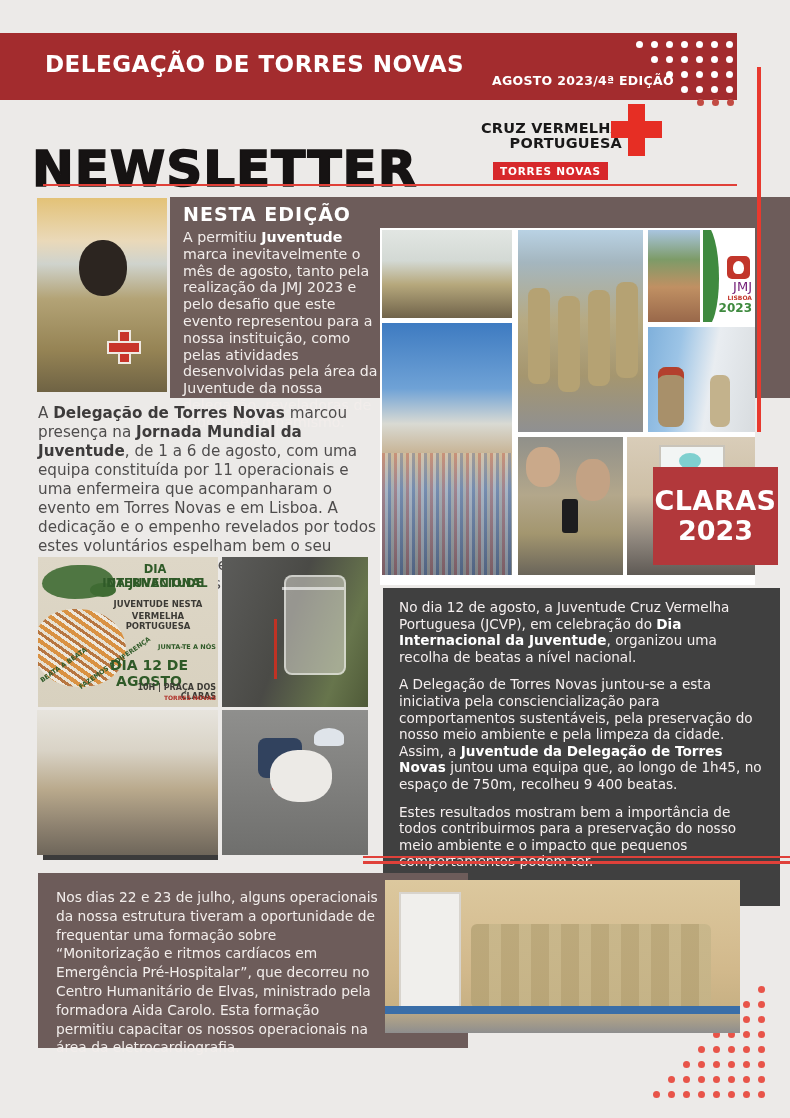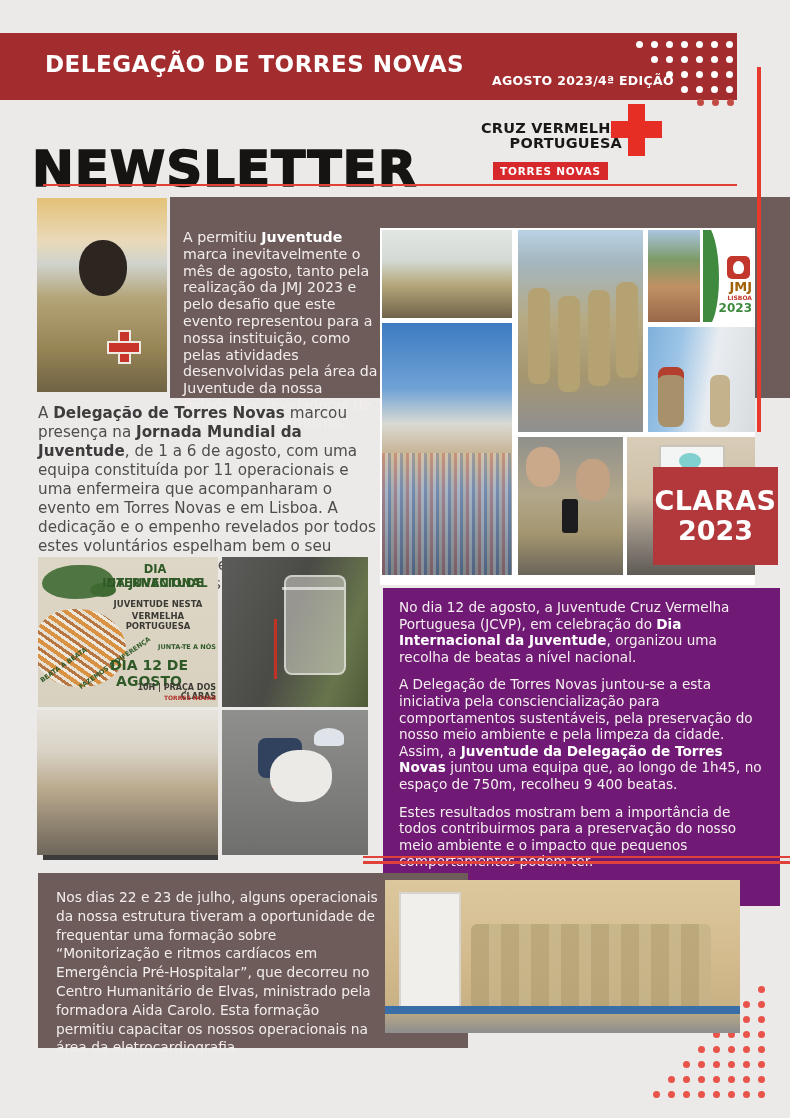--- a/index.html
+++ b/index.html
@@ -70,21 +70,21 @@
   .card{left:380px;top:228px;width:375px;height:357px;background:#fff;}
   .card .photo{position:absolute;}
   .ph-a{left:2px;top:2px;width:130px;height:88px;background:linear-gradient(180deg,#e2e6e3 0%,#d3d9d4 35%,#b6a87c 62%,#70634a 100%);}
   .ph-b{left:138px;top:2px;width:125px;height:202px;background:linear-gradient(180deg,#b9d2e4 0%,#a4b6bf 16%,#b7aa82 45%,#a5966f 72%,#8f9092 100%);overflow:hidden;}
   .ph-b .fig{position:absolute;top:58px;width:22px;height:96px;background:#b5a273;border-radius:8px;}
   .ph-c{left:268px;top:2px;width:52px;height:92px;background:linear-gradient(180deg,#a9c5e0 0%,#7d9b68 32%,#c09063 62%,#99684a 100%);}
   .ph-d{left:323px;top:2px;width:52px;height:92px;background:#fff;overflow:hidden;}
   .ph-d .wave{position:absolute;left:-12px;top:-6px;width:28px;height:104px;background:#3F8A3F;border-radius:0 60% 55% 0;}
   .ph-d .sq{position:absolute;left:24px;top:26px;width:23px;height:23px;background:#C2362B;border-radius:5px;}
   .ph-d .face{position:absolute;left:30px;top:31px;width:11px;height:13px;background:#fff;border-radius:50% 50% 40% 40%;}
-  .ph-d .jmj{position:absolute;left:0;top:50px;width:49px;text-align:right;color:#a16207;font-size:13px;font-weight:700;line-height:13px;}
+  .ph-d .jmj{position:absolute;left:0;top:50px;width:49px;text-align:right;color:#701a75;font-size:13px;font-weight:400;line-height:13px;}
   .ph-d .lis{position:absolute;left:0;top:64px;width:49px;text-align:right;color:#C2362B;font-size:6px;font-weight:800;}
   .ph-d .y23{position:absolute;left:0;top:71px;width:49px;text-align:right;color:#3F8A3F;font-size:12px;font-weight:800;}
   .ph-e{left:2px;top:95px;width:130px;height:252px;overflow:hidden;
     background:linear-gradient(180deg,#3e7bc1 0%,#6fa2d6 26%,#d9dad3 40%,#c7b394 52%,#8fa0b4 66%,#5d6876 100%);}
   .ph-e .specks{position:absolute;left:0;top:130px;width:130px;height:122px;
     background:repeating-linear-gradient(90deg,rgba(200,60,50,.5) 0 3px,rgba(255,255,255,.4) 3px 6px,rgba(40,80,160,.45) 6px 9px,rgba(240,220,180,.4) 9px 12px);opacity:.55;}
   .ph-f{left:268px;top:99px;width:107px;height:105px;overflow:hidden;
     background:linear-gradient(100deg,#7fb0db 0%,#9cc4e6 28%,#e9edf1 58%,#d8dcdf 100%);}
   .ph-f .p1{position:absolute;left:10px;top:40px;width:26px;height:60px;background:#a8906a;border-radius:8px;box-shadow:0 10px 0 -2px #b3402e inset;}
   .ph-f .p2{position:absolute;left:62px;top:48px;width:20px;height:52px;background:#c3b28c;border-radius:7px;}
@@ -95,21 +95,21 @@
   .ph-g .radio{position:absolute;left:44px;top:62px;width:16px;height:34px;background:#1d1d1f;border-radius:3px;}
   .ph-h{left:247px;top:209px;width:128px;height:138px;overflow:hidden;
     background:linear-gradient(180deg,#d9cdb9 0%,#cdbfa6 42%,#8b837a 76%,#5f5a55 100%);}
   .ph-h .screen{position:absolute;left:32px;top:8px;width:62px;height:34px;background:#f2f5f4;border:2px solid #c9c4ba;}
   .ph-h .scr2{position:absolute;left:52px;top:16px;width:22px;height:16px;background:#7fd0cf;border-radius:50%;}
   .agosto-badge{left:653px;top:467px;width:125px;height:98px;background:#B2383B;color:#fff;display:flex;flex-direction:column;align-items:center;justify-content:center;z-index:50;}
   .agosto-badge .l1{font-size:27px;font-weight:800;letter-spacing:.5px;line-height:30px;}
   .agosto-badge .l2{font-size:27px;font-weight:800;line-height:30px;}
 
   
-  .red-block{left:383px;top:588px;width:397px;height:318px;background:#701a75;box-sizing:border-box;padding:11px 16px;color:#F5EFEF;}
+  .red-block{left:383px;top:588px;width:397px;height:318px;background:#404040;box-sizing:border-box;padding:11px 16px;color:#F5EFEF;}
   .red-block p{margin:0 0 11px 0;font-size:13.6px;line-height:16.6px;}
   .dline1{left:363px;top:856px;width:427px;height:2px;background:#E0413A;}
   .dline2{left:363px;top:861px;width:427px;height:3px;background:#E0413A;}
 
   
   .brown-box2{left:38px;top:873px;width:430px;height:175px;background:#6D5C5A;}
   .training-para{left:56px;top:888px;width:324px;color:#F2EDEB;font-size:13.8px;line-height:18.8px;}
   .photo-bottom{left:385px;top:880px;width:355px;height:153px;overflow:hidden;
     background:linear-gradient(180deg,#dcc89e 0%,#d2b98c 58%,#c8b184 82%,#8e8e8e 100%);z-index:10;}
   .photo-bottom .door{position:absolute;left:14px;top:12px;width:58px;height:118px;background:#f0efec;border:2px solid #d8d4cd;}
@@ -180,20 +180,21 @@
   <div class="abs cross-v"></div>
   <div class="abs cross-h"></div>
   <div class="abs tn-badge">TORRES NOVAS</div>
   <div class="abs hr1"></div>
 
   <div class="abs brown-band"></div>
   <div class="abs photo photo-left-top">
     <div class="abs head-blob" style="left:42px;top:42px;"></div>
     <div class="abs cross-back" style="left:70px;top:132px;"></div>
   </div>
+  <div class="abs nesta-title">NESTA EDIÇÃO</div>
   <div class="abs nesta-para rich"><span>A permitiu </span><b>Juventude</b><span> marca inevitavelmente o mês de agosto, tanto pela realização da JMJ 2023 e pelo desafio que este evento representou para a nossa instituição, como pelas atividades desenvolvidas pela área da Juventude da nossa delegação, reveladoras de todo o seu dinamismo.</span></div>
 
   <div class="abs intro-para rich"><span>A </span><b>Delegação de Torres Novas</b><span> marcou presença na </span><b>Jornada Mundial da Juventude</b><span>, de 1 a 6 de agosto, com uma equipa constituída por 11 operacionais e uma enfermeira que acompanharam o evento em Torres Novas e em Lisboa.  A dedicação e o empenho revelados por todos estes voluntários espelham bem o seu sentido de missão e fazem prova dos princípios fundamentais que nos regem.</span></div>
 
   <div class="abs poster">
     <div class="abs map"></div>
     <div class="abs map2"></div>
     <div class="abs t1">DIA INTERNACIONAL</div>
     <div class="abs t2">DA JUVENTUDE</div>
     <div class="abs s1">JUVENTUDE NESTA</div>

